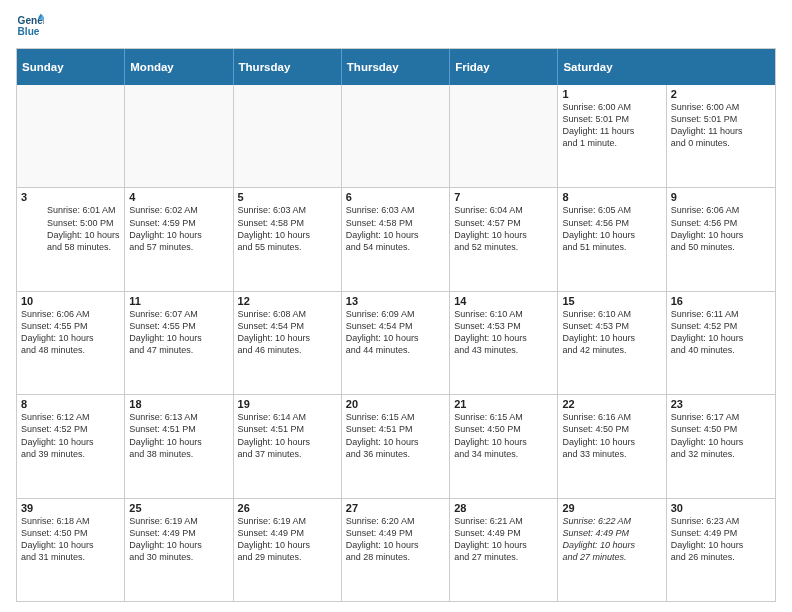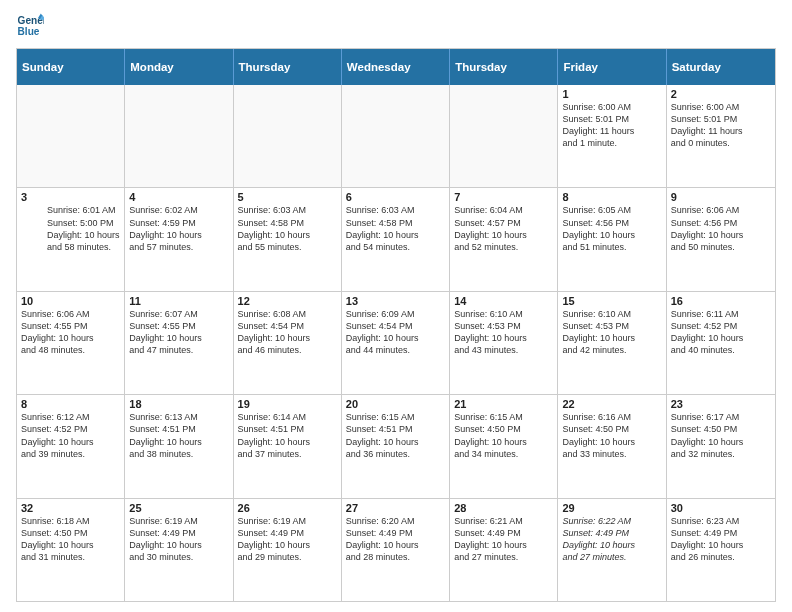--- a/index.html
+++ b/index.html
@@ -116,21 +116,20 @@
       <div class="main-title"></div>
       <div class="sub-title"></div>
     </div>
   </div>
 
   <div class="calendar">
     <div class="col-headers" id="col-headers">
         <div class="col-header">Sunday</div>
         <div class="col-header">Monday</div>
         <div class="col-header">Thursday</div>
-        <div class="col-header">Wednesday</div>
         <div class="col-header">Thursday</div>
         <div class="col-header">Friday</div>
         <div class="col-header">Saturday</div>
       </div>
     <div class="weeks" id="weeks">
         <div class="week-row">
           <div class="day-cell empty"></div>
           <div class="day-cell empty"></div>
           <div class="day-cell empty"></div>
           <div class="day-cell empty"></div>
@@ -298,21 +297,21 @@
           <div class="day-cell">
             <span class="day-num">23</span>
             <div class="day-info" style="white-space: pre-line;">Sunrise: 6:17 AM
 Sunset: 4:50 PM
 Daylight: 10 hours
 and 32 minutes.</div>
           </div>
         </div>
         <div class="week-row">
           <div class="day-cell">
-            <span class="day-num">32</span>
+            <span class="day-num">39</span>
             <div class="day-info" style="white-space: pre-line;">Sunrise: 6:18 AM
 Sunset: 4:50 PM
 Daylight: 10 hours
 and 31 minutes.</div>
           </div>
           <div class="day-cell">
             <span class="day-num">25</span>
             <div class="day-info" style="white-space: pre-line;">Sunrise: 6:19 AM
 Sunset: 4:49 PM
 Daylight: 10 hours

